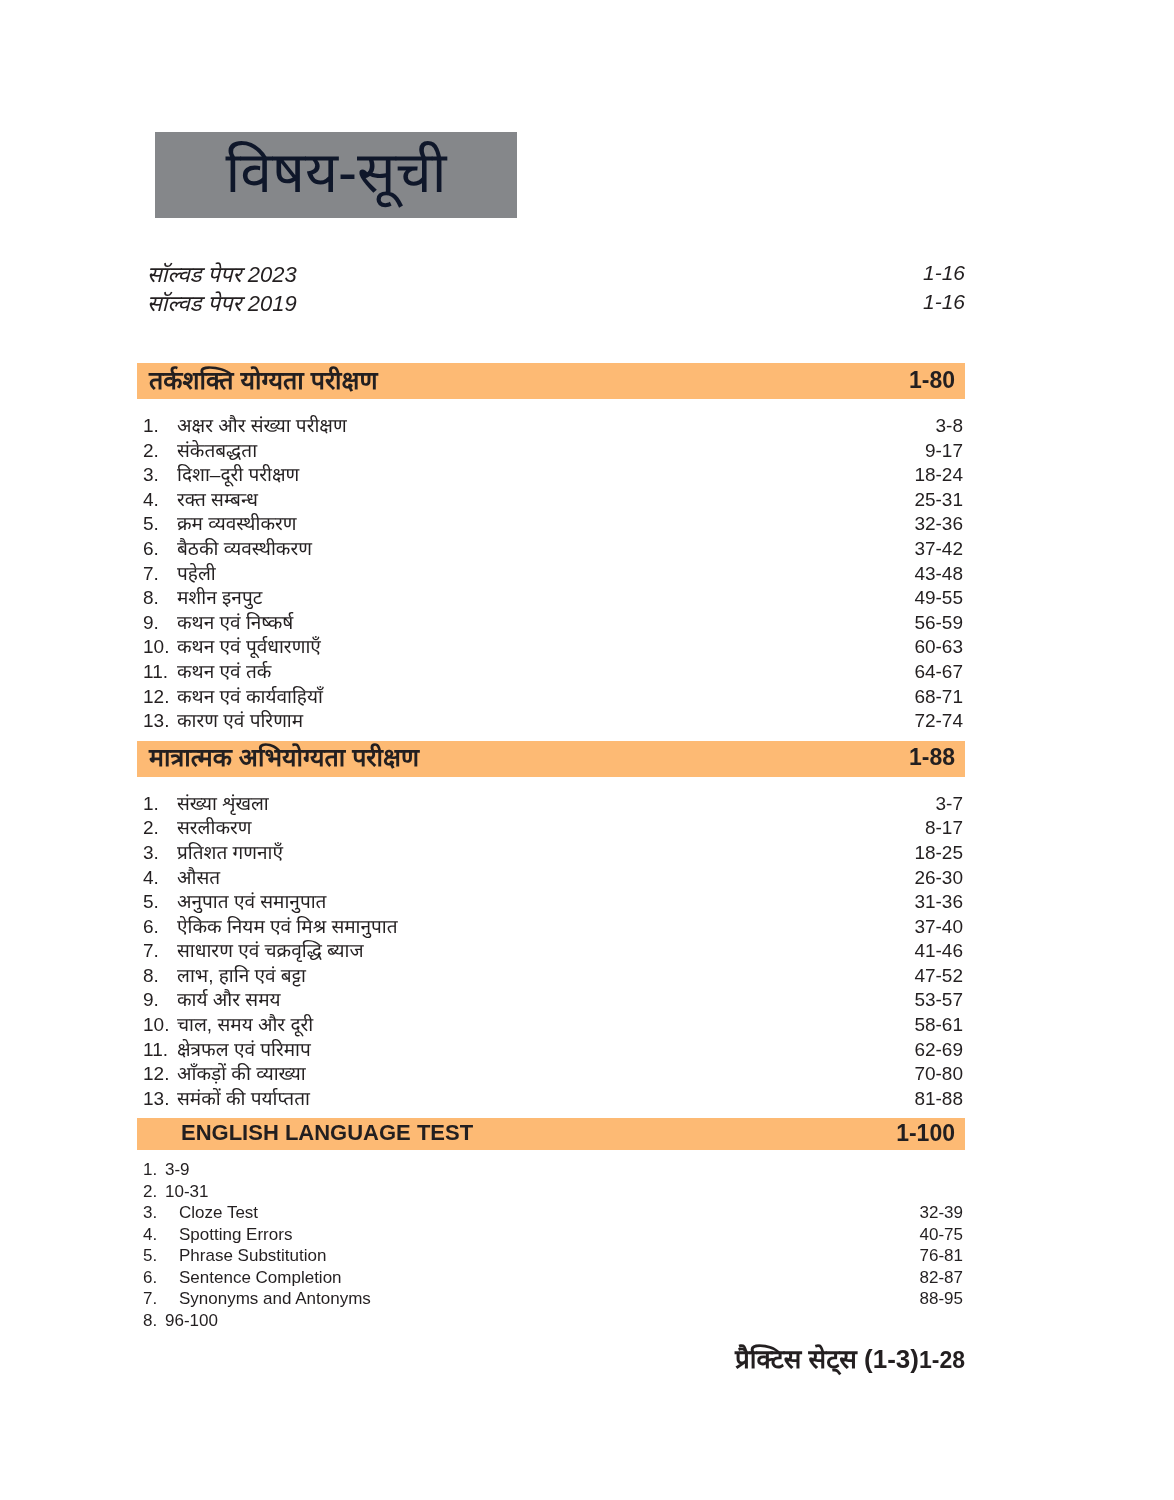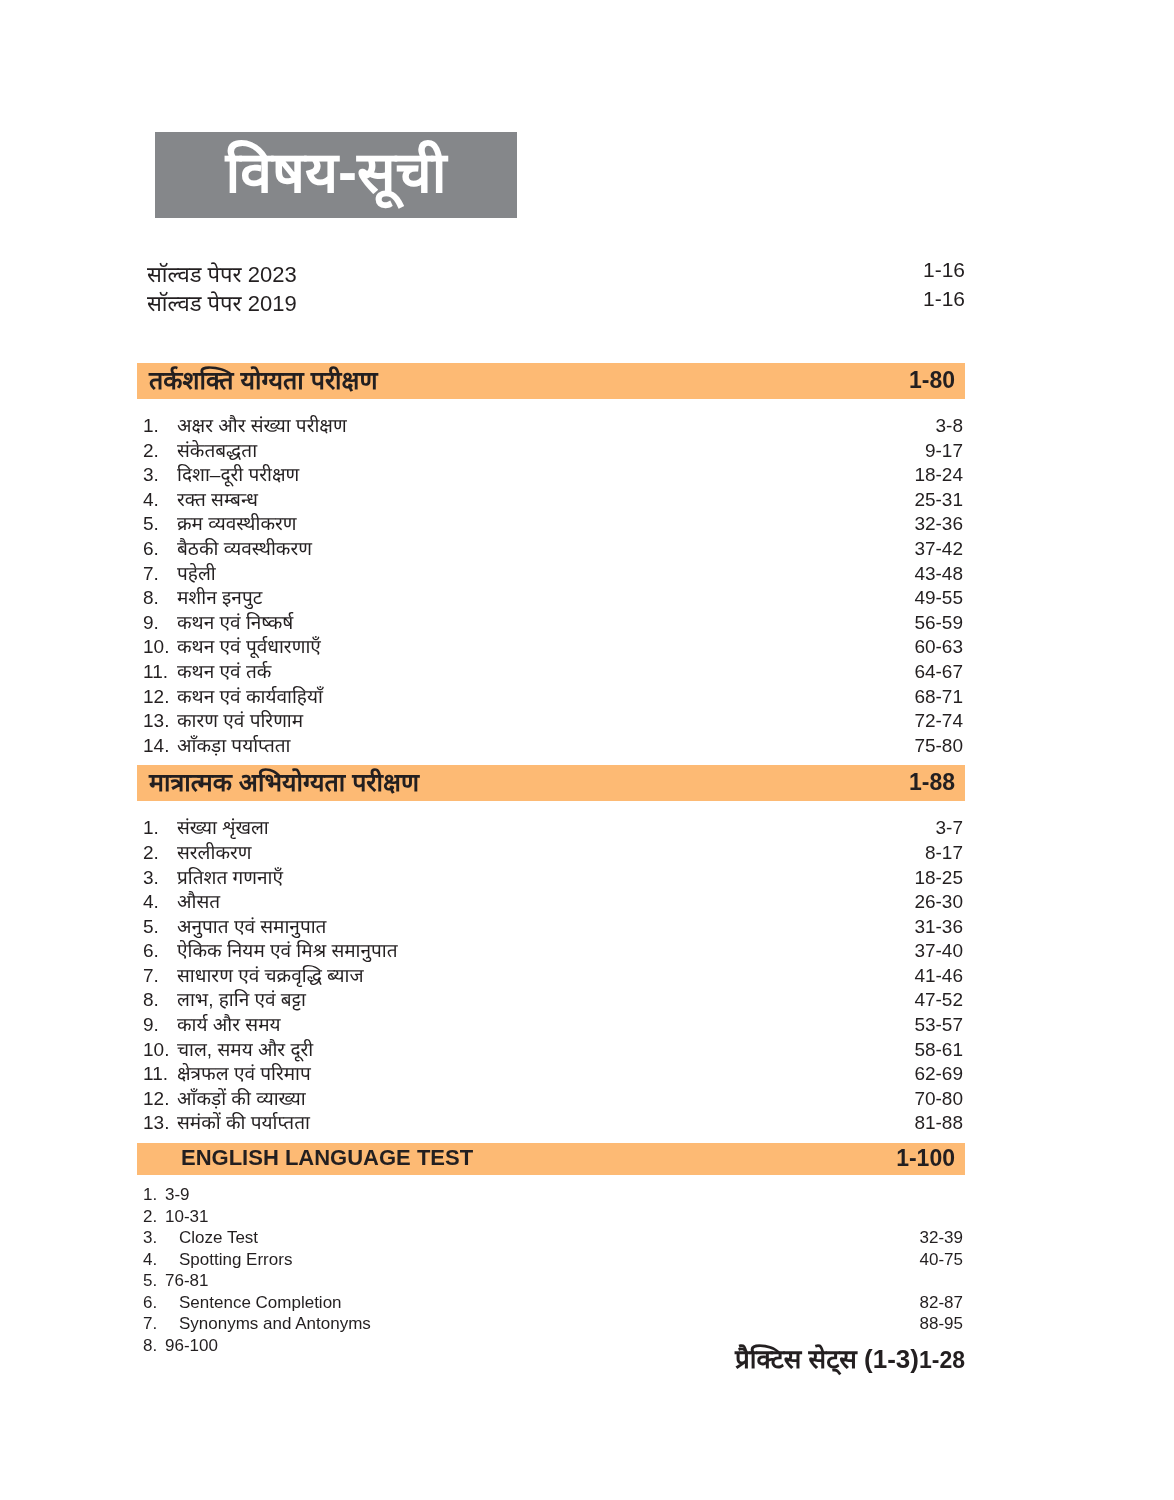--- a/index.html
+++ b/index.html
@@ -22,38 +22,39 @@
     left: 155px;
     top: 132px;
     width: 362px;
     height: 86px;
     background: #85878a;
     display: flex;
     align-items: center;
     justify-content: center;
   }
   .title-box .title-text {
-    color: #ffffff;
+    color: #0f172a;
     font-size: 57px;
-    font-weight: bold;
+    font-weight: normal;
     line-height: 1;
     padding-bottom: 6px;
   }
   
   .solved-papers {
     position: absolute;
     left: 147px;
     top: 258px;
     width: 818px;
   }
   .sp-row {
     display: flex;
     justify-content: space-between;
-    align-items: flex-start;
+    align-items: center;
     height: 29px;
+    font-style: italic;
   }
   .sp-label { font-size: 22px; }
   .sp-pages { font-size: 21px; }
   
   .toc {
     position: absolute;
     left: 137px;
     top: 363px;
     width: 828px;
   }
@@ -202,25 +203,20 @@
           <div class="toc-row">
             <span class="it-num">12.</span>
             <span class="it-title">कथन एवं कार्यवाहियाँ</span>
             <span class="it-pages">68-71</span>
           </div>
           <div class="toc-row">
             <span class="it-num">13.</span>
             <span class="it-title">कारण एवं परिणाम</span>
             <span class="it-pages">72-74</span>
           </div>
-          <div class="toc-row">
-            <span class="it-num">14.</span>
-            <span class="it-title">आँकड़ा पर्याप्तता</span>
-            <span class="it-pages">75-80</span>
-          </div>
         </div>
       </section>
       <section class="toc-section">
         <div class="sec-bar">
           <span class="sec-title">मात्रात्मक अभियोग्यता परीक्षण</span>
           <span class="sec-pages">1-88</span>
         </div>
         <div class="sec-items">
           <div class="toc-row">
             <span class="it-num">1.</span>
@@ -308,20 +304,21 @@
             <span class="it-title">Cloze Test</span>
             <span class="it-pages">32-39</span>
           </div>
           <div class="toc-row latin">
             <span class="it-num">4.</span>
             <span class="it-title">Spotting Errors</span>
             <span class="it-pages">40-75</span>
           </div>
           <div class="toc-row latin">
             <span class="it-num">5.</span>
+            <span class="it-title">Phrase Substitution</span>
             <span class="it-pages">76-81</span>
           </div>
           <div class="toc-row latin">
             <span class="it-num">6.</span>
             <span class="it-title">Sentence Completion</span>
             <span class="it-pages">82-87</span>
           </div>
           <div class="toc-row latin">
             <span class="it-num">7.</span>
             <span class="it-title">Synonyms and Antonyms</span>

